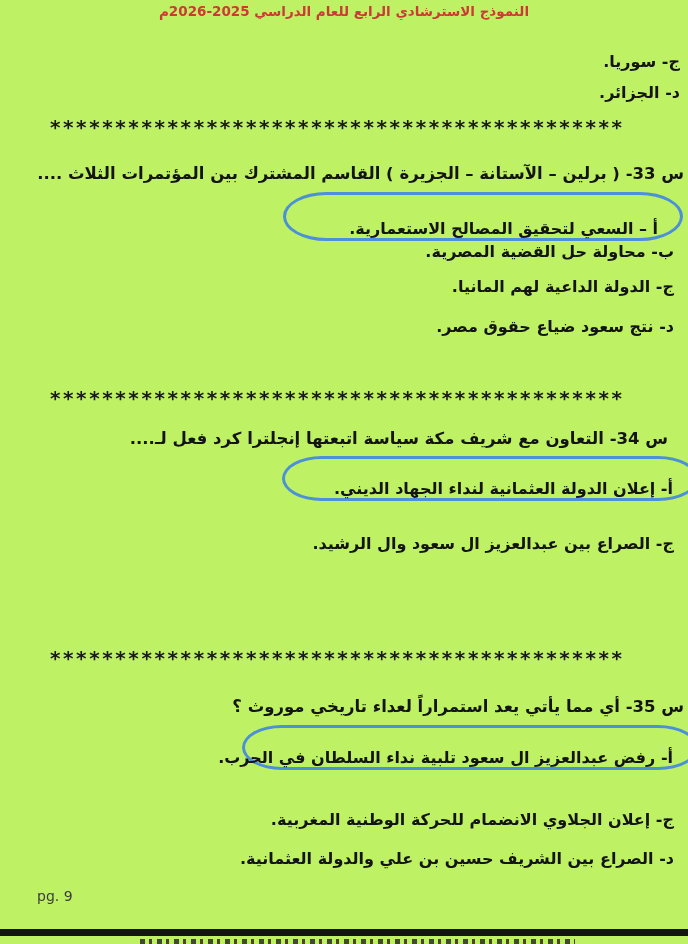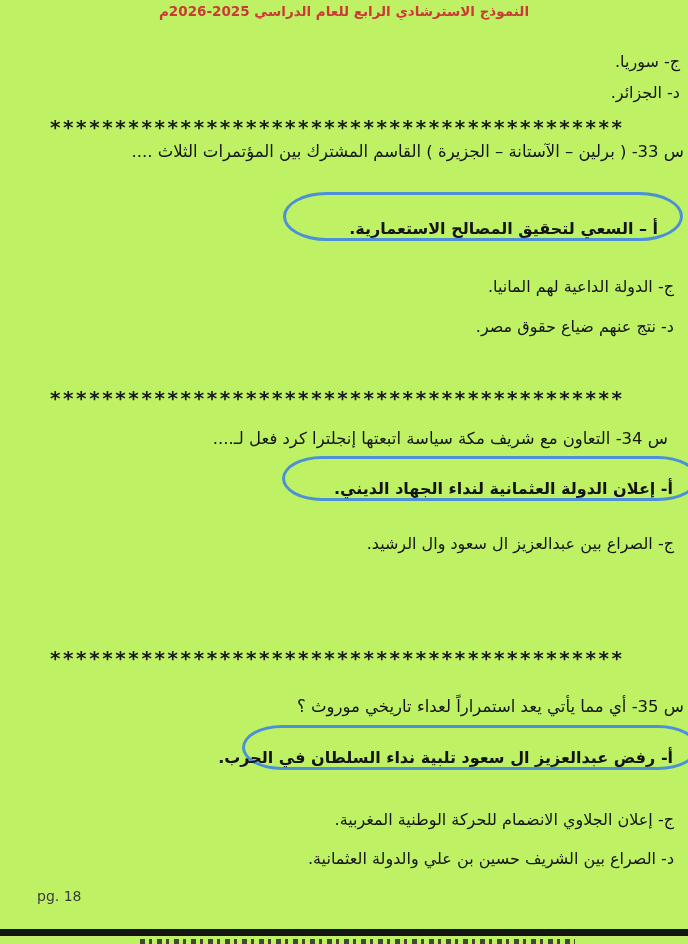--- a/index.html
+++ b/index.html
@@ -16,21 +16,21 @@
   .header{
     position:absolute;top:3px;left:0;right:0;
     text-align:center;
     font-size:13.5px;font-weight:bold;
     color:#cb3a36;
     direction:rtl;
   }
   .line{
     position:absolute;
     height:24px;line-height:24px;
-    font-size:16px;font-weight:normal;
+    font-size:16px;font-weight:bold;
     white-space:nowrap;
     direction:rtl;text-align:right;
   }
   .qline{font-size:16.5px;}
   .stars{
     position:absolute;left:50px;
     direction:ltr;
     font-size:20px;font-weight:bold;
     letter-spacing:2.6px;
     color:#1a1a1a;
@@ -71,42 +71,43 @@
 
 <div class="page">
 
   <div class="header">النموذج الاسترشادي الرابع للعام الدراسي 2025‏-‏2026م</div>
 
   <div class="line" style="top:50px;right:8px">ج- سوريا.</div>
   <div class="line" style="top:81px;right:8px">د- الجزائر.</div>
 
   <div class="stars" style="top:118px">********************************************</div>
 
-  <div class="line qline" style="top:140px;right:4px">س 33- ( برلين – الآستانة – الجزيرة ) القاسم المشترك بين المؤتمرات الثلاث ....</div>
+  <div class="line qline" style="top:162px;right:4px">س 33- ( برلين – الآستانة – الجزيرة ) القاسم المشترك بين المؤتمرات الثلاث ....</div>
   <div class="oval" style="top:192px;right:5px;width:400px;height:49px">
     <span>أ – السعي لتحقيق المصالح الاستعمارية.</span>
   </div>
+  <div class="line" style="top:240px;right:14px">ب- محاولة حل القضية المصرية.</div>
   <div class="line" style="top:275px;right:14px">ج- الدولة الداعية لهم المانيا.</div>
-  <div class="line" style="top:315px;right:14px">د- نتج عنهم ضياع حقوق مصر.</div>
+  <div class="line" style="top:315px;right:14px">د- نتج سعود ضياع حقوق مصر.</div>
 
   <div class="stars" style="top:389px">********************************************</div>
 
   <div class="line qline" style="top:427px;right:20px">س 34- التعاون مع شريف مكة سياسة اتبعتها إنجلترا كرد فعل لـ....</div>
   <div class="oval" style="top:456px;right:-10px;width:416px;height:45px">
     <span>أ- إعلان الدولة العثمانية لنداء الجهاد الديني.</span>
   </div>
   <div class="line" style="top:532px;right:14px">ج- الصراع بين عبدالعزيز ال سعود وال الرشيد.</div>
 
   <div class="stars" style="top:649px">********************************************</div>
 
   <div class="line qline" style="top:695px;right:4px">س 35- أي مما يأتي يعد استمراراً لعداء تاريخي موروث ؟</div>
   <div class="oval" style="top:725px;right:-10px;width:456px;height:45px">
     <span>أ- رفض عبدالعزيز ال سعود تلبية نداء السلطان في الحرب.</span>
   </div>
   <div class="line" style="top:808px;right:14px">ج- إعلان الجلاوي الانضمام للحركة الوطنية المغربية.</div>
   <div class="line" style="top:847px;right:14px">د- الصراع بين الشريف حسين بن علي والدولة العثمانية.</div>
 
-  <div class="pagenum">pg. 18</div>
+  <div class="pagenum">pg. 9</div>
 
   <div class="bottom-bar"></div>
   <div class="bottom-fragments"></div>
 
 </div>
 
 </body></html>

